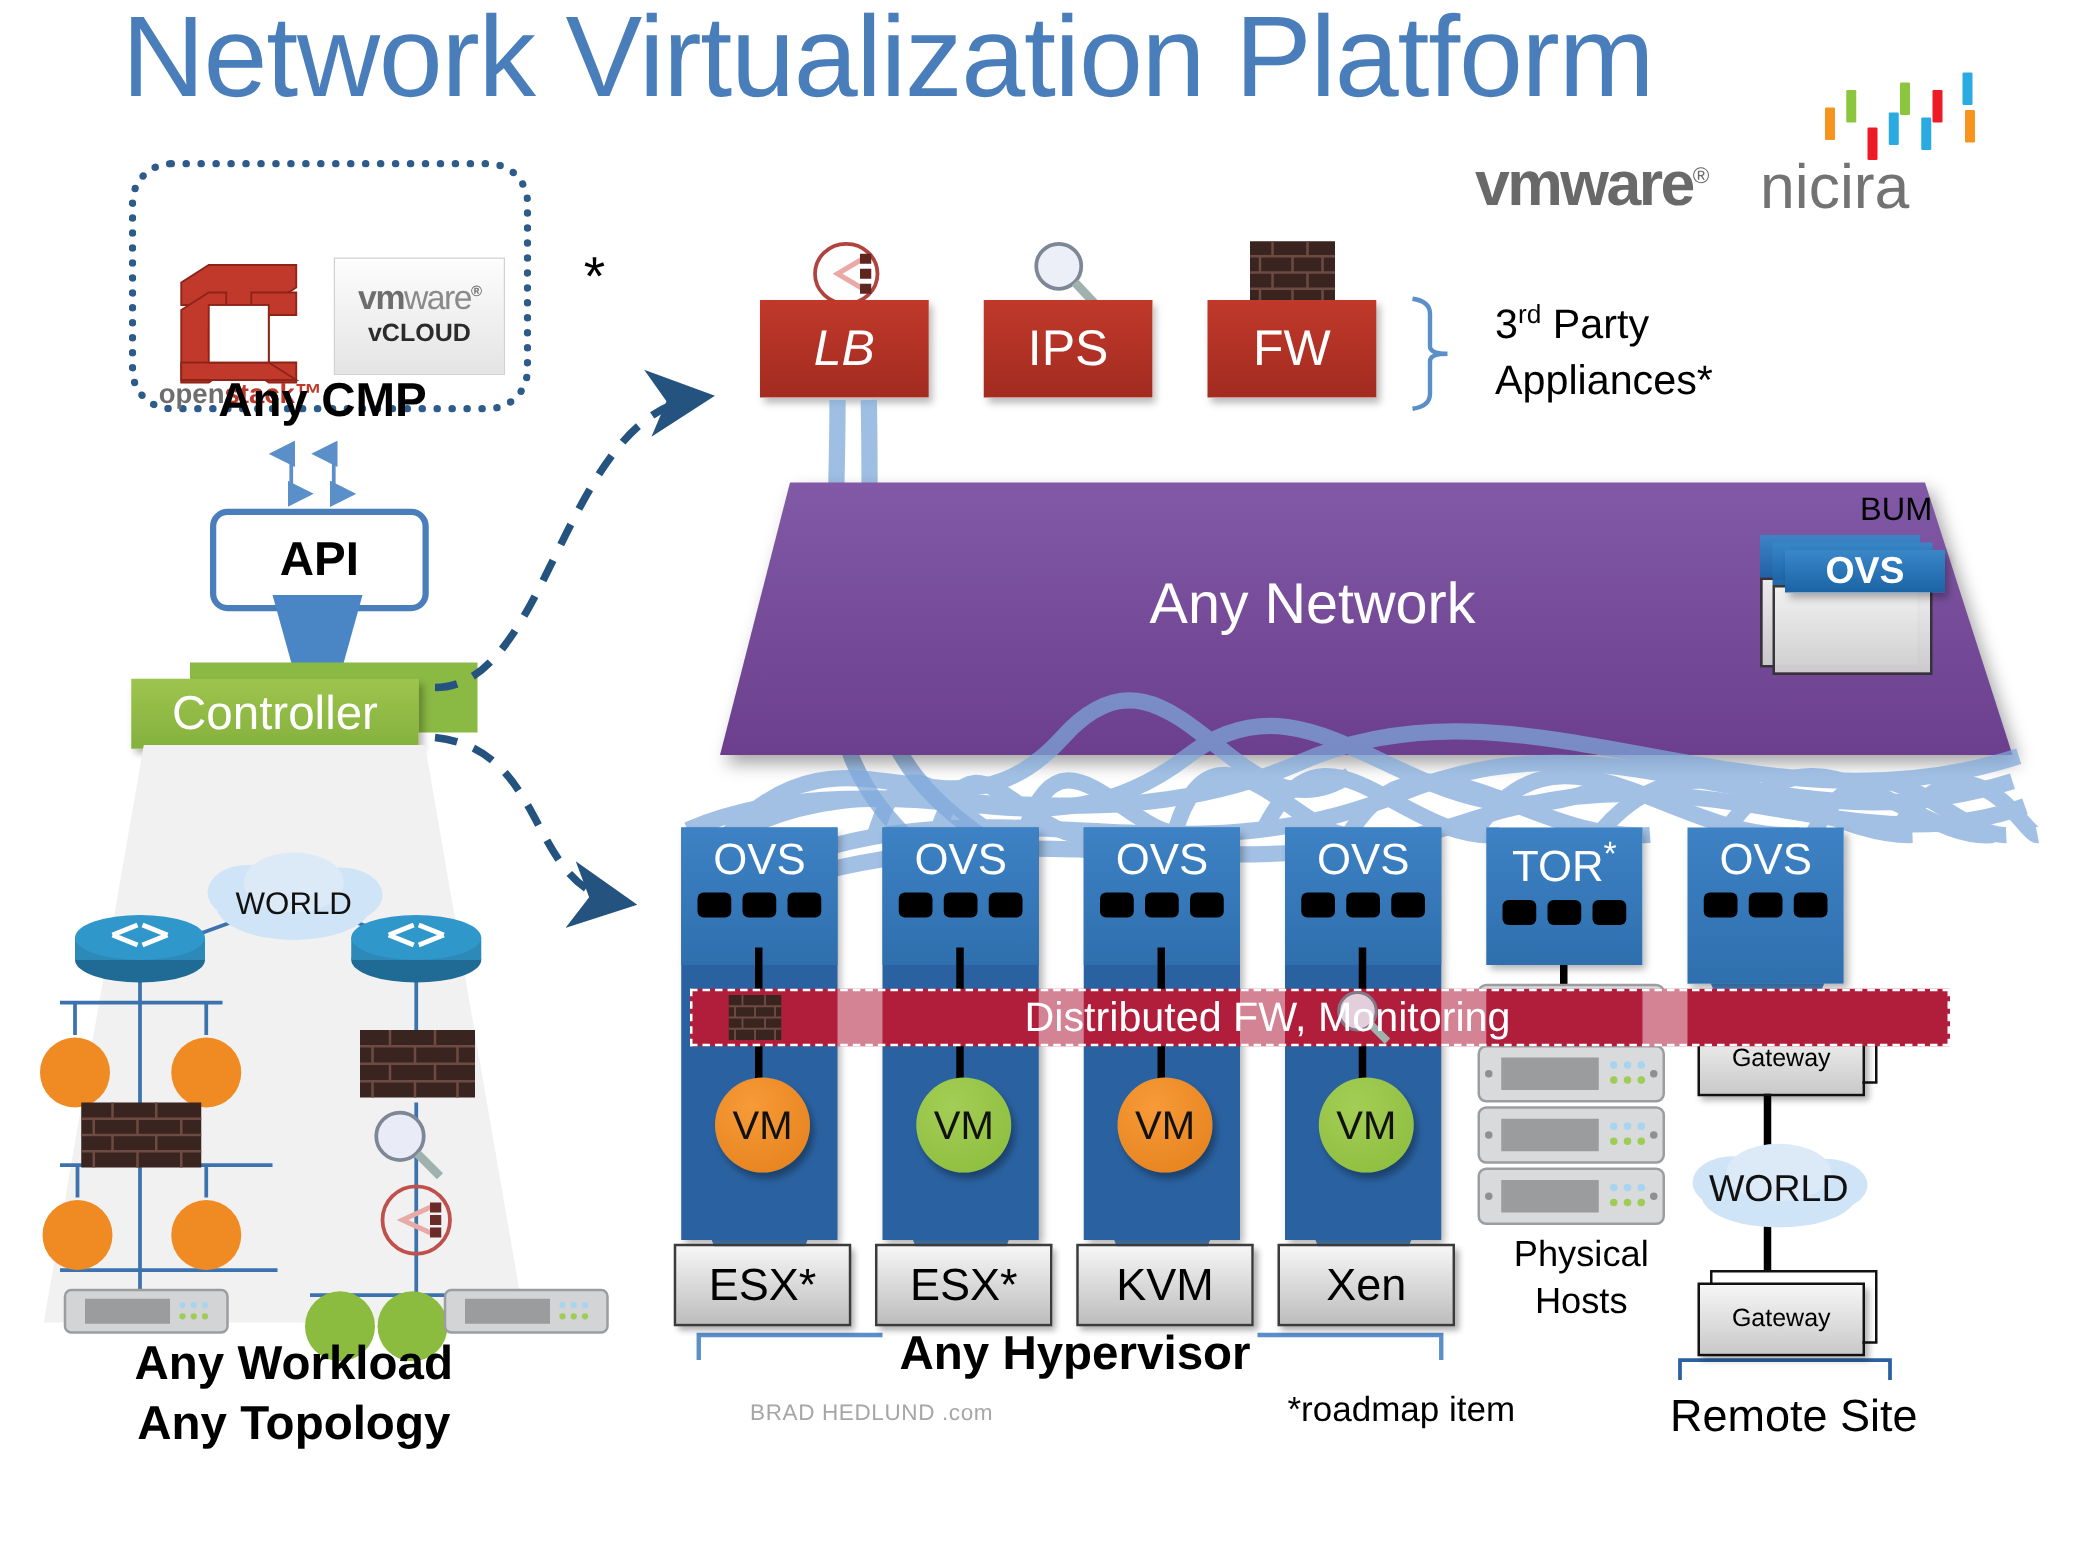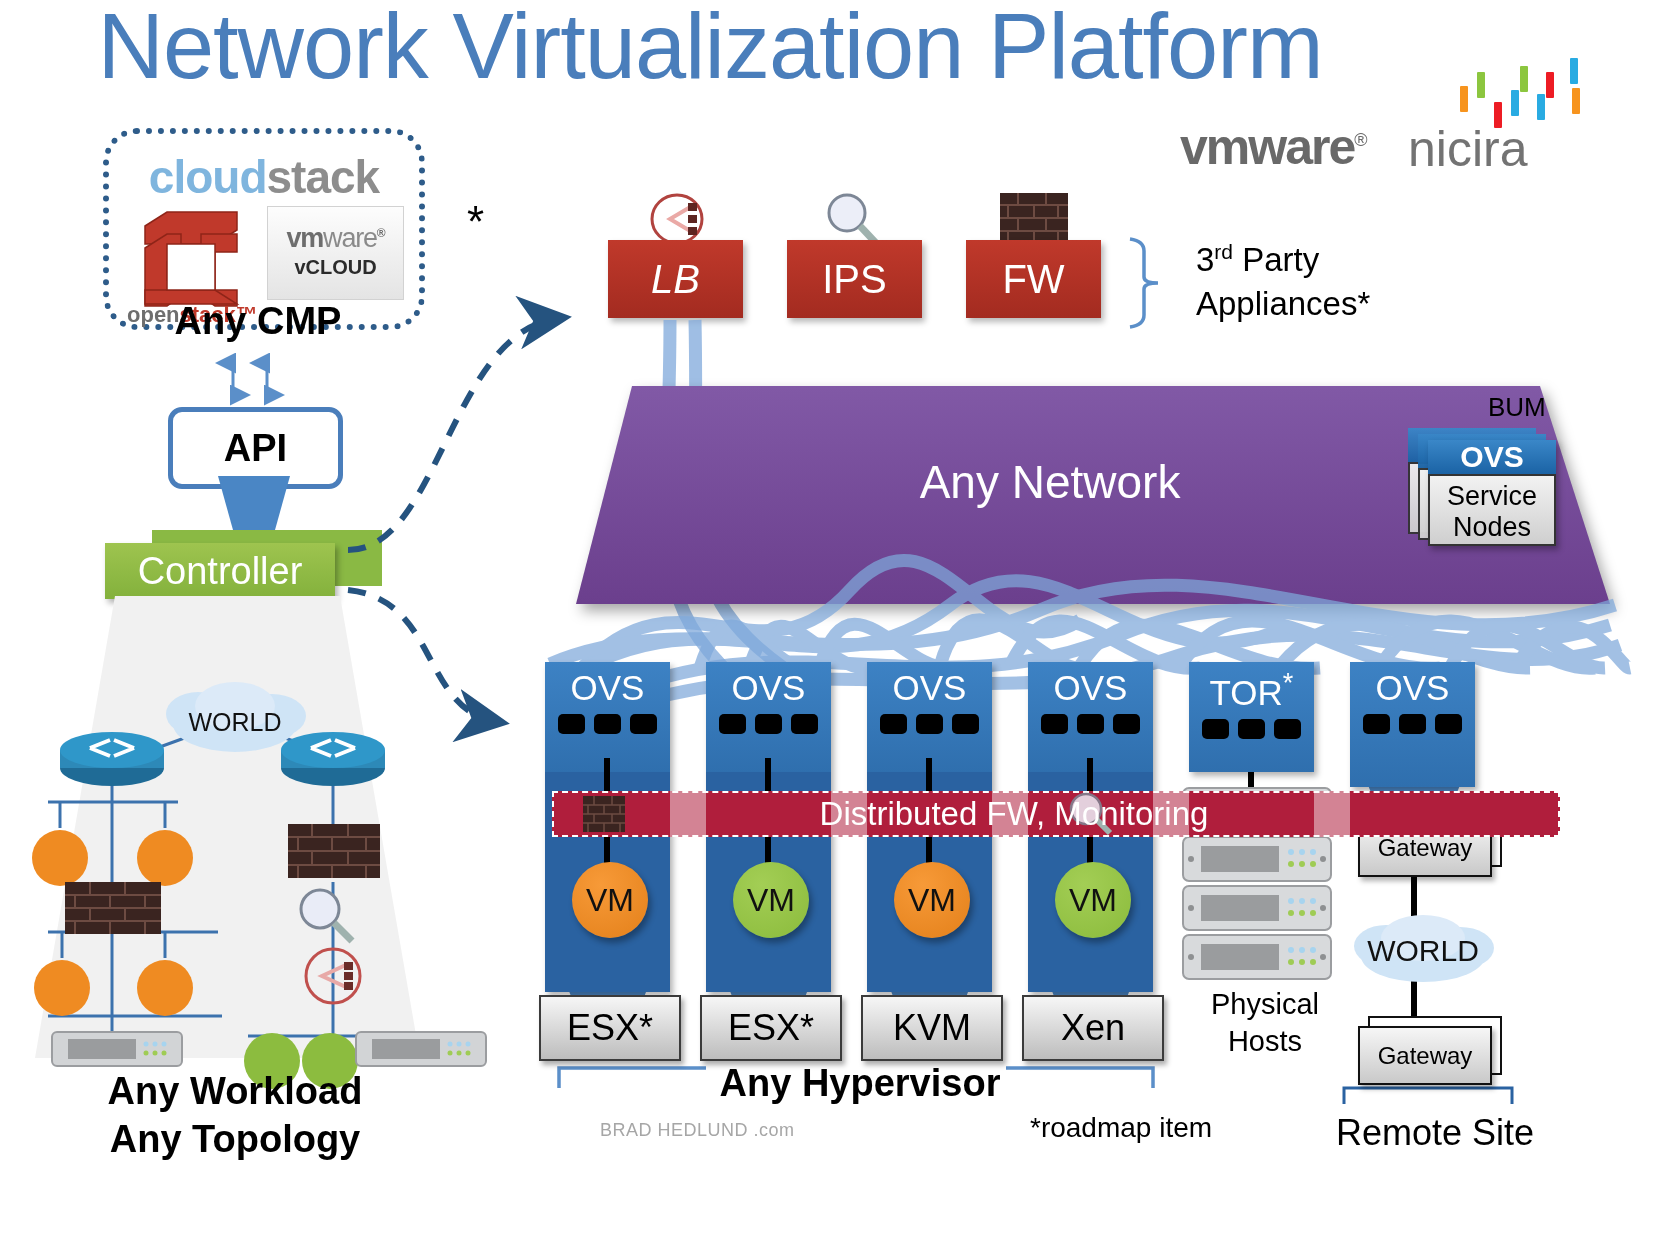--- a/index.html
+++ b/index.html
@@ -75,21 +75,21 @@
     font-size:36px;box-shadow:3px 4px 5px rgba(0,0,0,.32);}
   .vm-circle{width:76px;height:76px;border-radius:50%;display:flex;align-items:center;
     justify-content:center;font-size:32px;color:#111;box-shadow:3px 5px 6px rgba(0,0,0,.33);}
   .vm-orange{background:radial-gradient(circle at 38% 30%,#f79a38,#e3801a);}
   .vm-green{background:radial-gradient(circle at 38% 30%,#a3ce55,#8bbb3c);}
   #dfw-band{left:552px;top:791px;height:46px;width:1008px;}
   #dfw-text{left:552px;top:795px;width:860px;text-align:center;color:#fff;font-size:33px;padding-left:32px;}
   #phys-l1{left:1180px;top:988px;width:170px;text-align:center;font-size:29px;}
   #phys-l2{left:1180px;top:1025px;width:170px;text-align:center;font-size:29px;}
   .gw{width:130px;height:55px;background:linear-gradient(180deg,#f6f6f6,#c9c9c9);
-     border:2px solid #111;display:flex;align-items:center;justify-content:center;font-size:24px;}
+     border:2px solid #111;display:flex;align-items:center;justify-content:center;font-size:20px;}
   #remote-site{left:1330px;top:1112px;width:210px;text-align:center;font-size:36px;}
   #any-hyp{left:700px;top:1062px;width:320px;text-align:center;font-size:38px;font-weight:bold;}
   #brad{left:600px;top:1120px;width:400px;text-align:left;font-size:18px;color:#a6a6a6;letter-spacing:.5px;}
   #roadmap{left:1030px;top:1112px;font-size:28px;}
   svg{overflow:visible;}
 </style>
 </head>
 <body>
 
 <div class="abs" id="title">Network Virtualization Platform</div>
@@ -102,21 +102,20 @@
   <i style="left:60px;top:8px;height:26px;background:#8cc63f"></i>
   <i style="left:77px;top:36px;height:26px;background:#29abe2"></i>
   <i style="left:86px;top:14px;height:26px;background:#ed1c24"></i>
   <i style="left:110px;top:0px;height:26px;background:#29abe2"></i>
   <i style="left:112px;top:30px;height:26px;background:#f7941e"></i>
 </div>
 <div class="abs" id="vmware-logo"><span>vmware</span><span class="reg">®</span></div>
 <div class="abs" id="nicira-logo">nicira</div>
 
 <div class="abs" id="cmp-box">
-  <div class="abs" id="cloudstack"><span class="c">cloud</span><span class="s">stack</span></div>
 
   <svg class="abs" id="openstack-logo" viewBox="0 0 110 110">
     <g fill="#c0392b" stroke="#8e2418" stroke-width="1.5">
       <path d="M8 22 L30 8 L100 8 L100 26 L78 40 L8 40 Z"></path>
       <path d="M8 44 L30 30 L44 30 L44 48 L30 58 L30 76 L44 76 L44 92 L30 102 L8 102 Z"></path>
       <path d="M64 30 L78 30 L100 30 L100 48 L78 48 L78 86 L100 86 L100 102 L78 102 L64 92 Z"></path>
       <path d="M8 86 L78 86 L100 100 L30 100 L8 100 Z"></path>
     </g>
     <rect x="30" y="40" width="48" height="46" fill="#fff" stroke="#8e2418" stroke-width="1.5"></rect>
   </svg>
@@ -384,24 +383,20 @@
 <div class="abs sn-card" style="left:1408px;top:428px;z-index:5;opacity:.95">
   <div class="sn-hdr"></div>
     <div class="sn-body"></div>
   </div>
 <div class="abs sn-card" style="left:1418px;top:434px;z-index:6;opacity:.97">
   <div class="sn-hdr"></div>
     <div class="sn-body"></div>
   </div>
 <div class="abs sn-card" style="left:1428px;top:440px;z-index:7;box-shadow:3px 4px 6px rgba(0,0,0,.3)">
   <div class="sn-hdr">OVS</div>
-  <div class="sn-body">
-    <div>Service</div>
-    <div>Nodes</div>
-  </div>
 </div>
 
 <div class="abs ovs-col" style="left:545px;top:662px;z-index:6;height:330px;
      background:#2a62a1;box-shadow:3px 4px 6px rgba(0,0,0,.3)"></div>
 <div class="abs ovs-col ovs-head" style="left:545px;top:662px;height:110px;z-index:7">
   <span>OVS</span>
   <div class="ports">
       <i></i>
       <i></i>
       <i></i>

